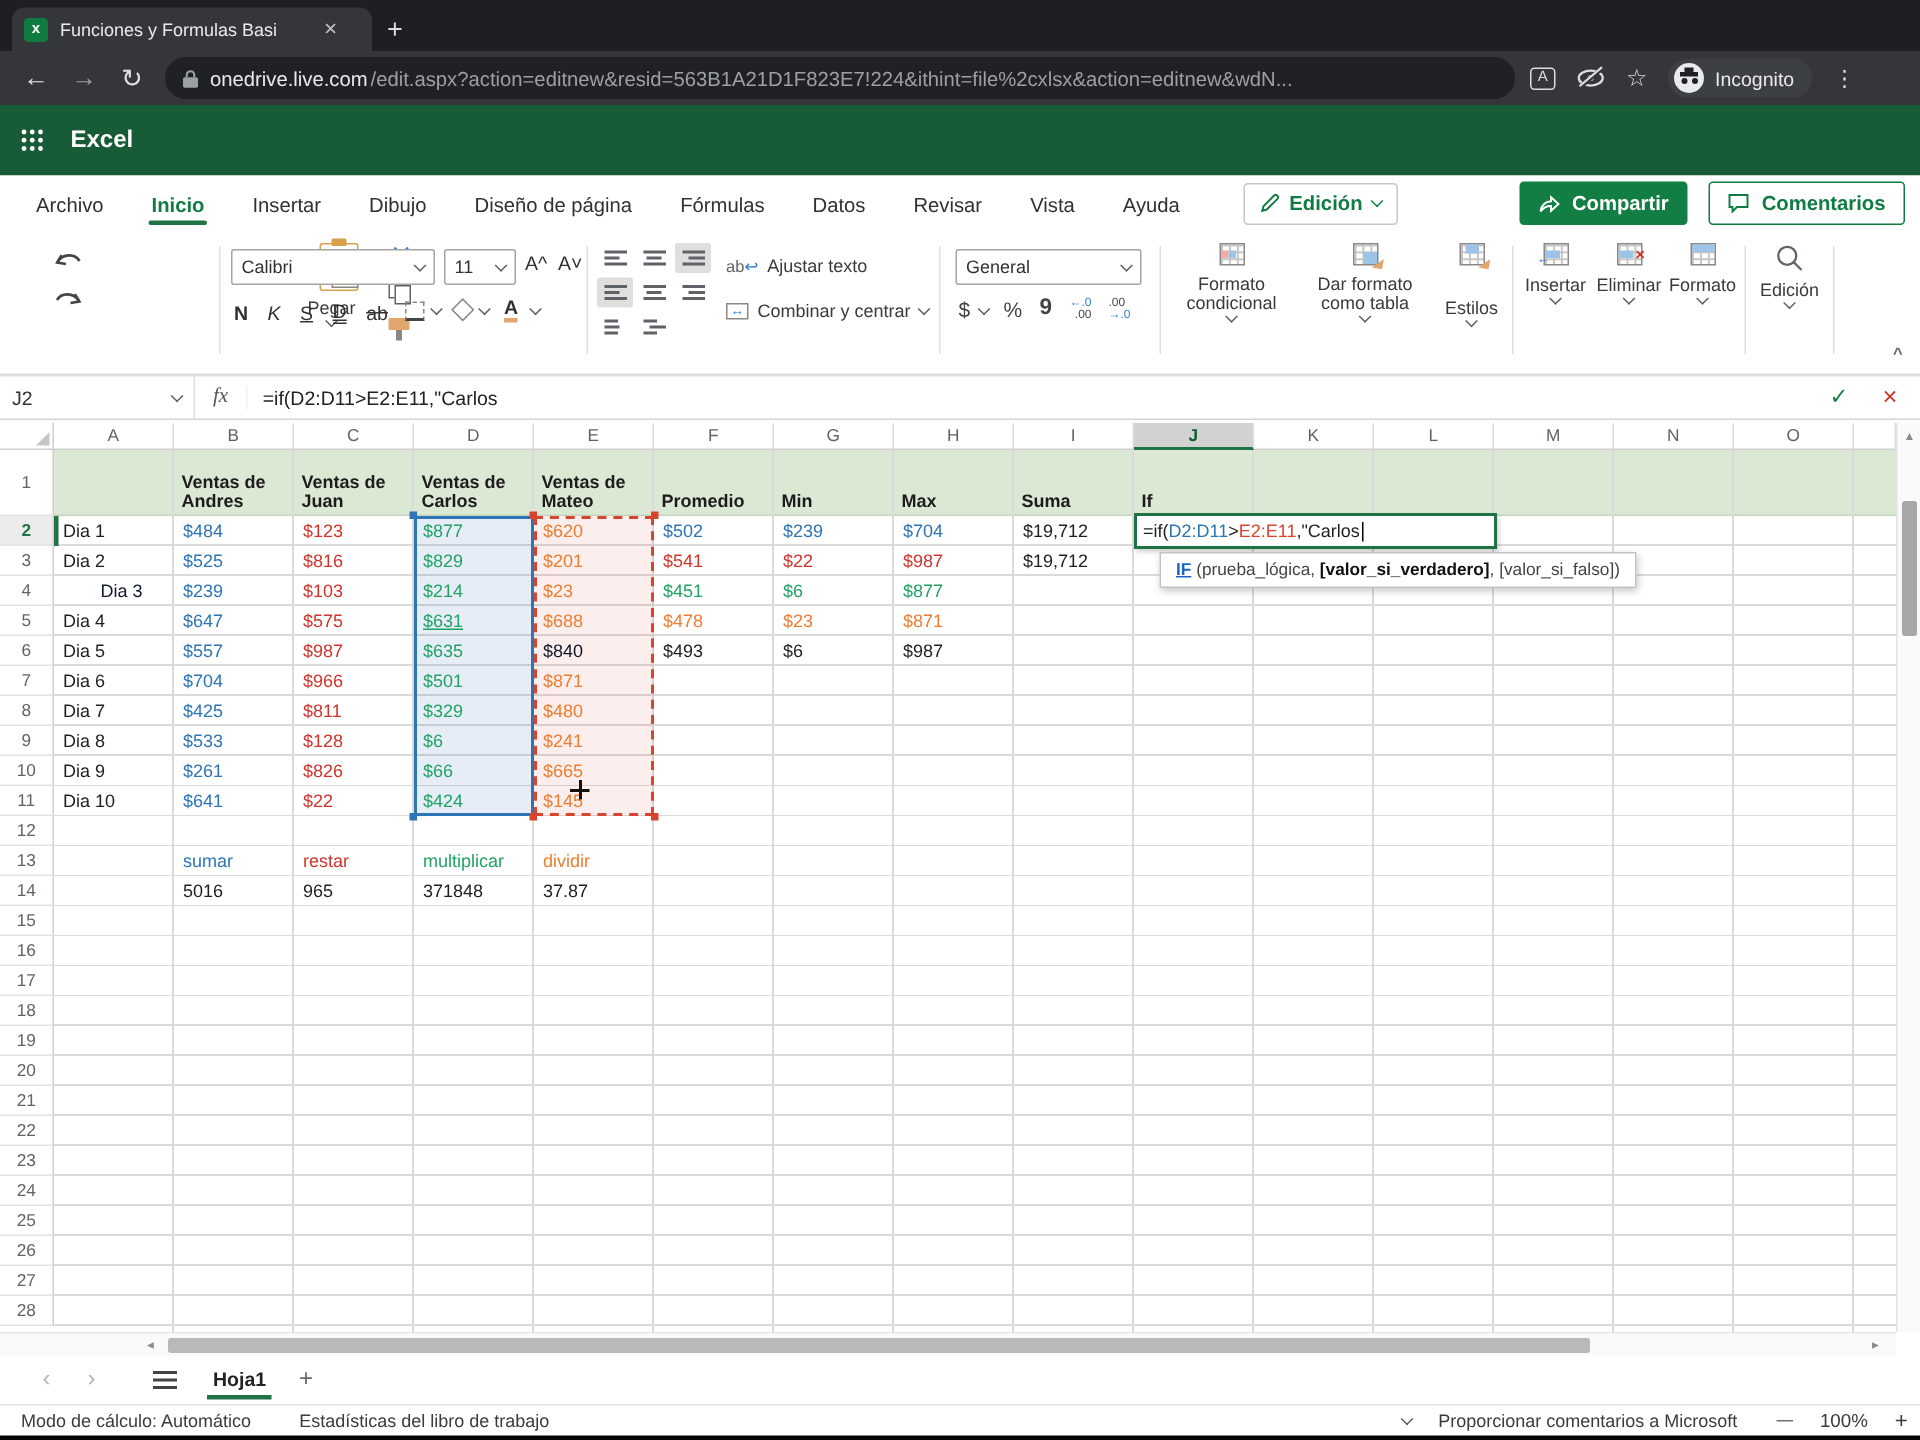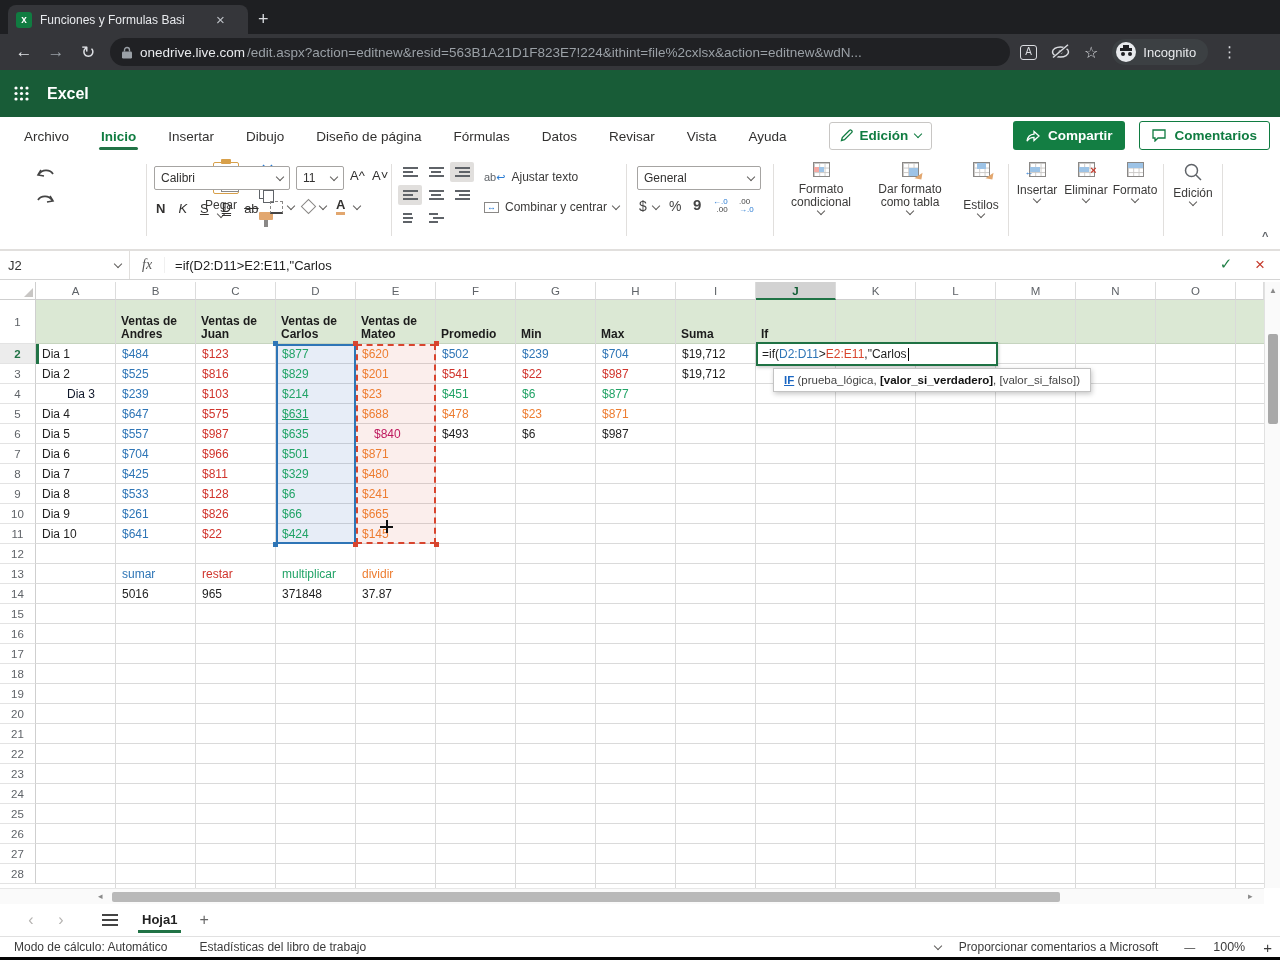--- a/index.html
+++ b/index.html
@@ -591,21 +591,21 @@
       <div class="cell" style="left: 197px; top: 122px; width: 78px; height: 20px; color: rgb(208, 52, 44);">$575</div>
       <div class="cell" style="left: 277px; top: 122px; width: 80px; height: 20px; color: rgb(33, 163, 102); text-decoration: underline;">$631</div>
       <div class="cell" style="left: 357px; top: 122px; width: 78px; height: 20px; color: rgb(237, 125, 49);">$688</div>
       <div class="cell" style="left: 437px; top: 122px; width: 78px; height: 20px; color: rgb(237, 125, 49);">$478</div>
       <div class="cell" style="left: 517px; top: 122px; width: 78px; height: 20px; color: rgb(237, 125, 49);">$23</div>
       <div class="cell" style="left: 597px; top: 122px; width: 78px; height: 20px; color: rgb(237, 125, 49);">$871</div>
       <div class="cell" style="left: 37px; top: 142px; width: 78px; height: 20px; color: rgb(31, 31, 31);">Dia 5</div>
       <div class="cell" style="left: 117px; top: 142px; width: 78px; height: 20px; color: rgb(46, 117, 182);">$557</div>
       <div class="cell" style="left: 197px; top: 142px; width: 78px; height: 20px; color: rgb(208, 52, 44);">$987</div>
       <div class="cell" style="left: 277px; top: 142px; width: 78px; height: 20px; color: rgb(33, 163, 102);">$635</div>
-      <div class="cell" style="left: 357px; top: 142px; width: 78px; height: 20px; color: #be185d; margin-left: 12px;">$840</div>
+      <div class="cell" style="left: 357px; top: 142px; width: 78px; height: 20px; color: #0f172a;">$840</div>
       <div class="cell" style="left: 437px; top: 142px; width: 78px; height: 20px; color: rgb(31, 31, 31);">$493</div>
       <div class="cell" style="left: 517px; top: 142px; width: 78px; height: 20px; color: rgb(31, 31, 31);">$6</div>
       <div class="cell" style="left: 597px; top: 142px; width: 78px; height: 20px; color: rgb(31, 31, 31);">$987</div>
       <div class="cell" style="left: 37px; top: 162px; width: 78px; height: 20px; color: rgb(31, 31, 31);">Dia 6</div>
       <div class="cell" style="left: 117px; top: 162px; width: 78px; height: 20px; color: rgb(46, 117, 182);">$704</div>
       <div class="cell" style="left: 197px; top: 162px; width: 78px; height: 20px; color: rgb(208, 52, 44);">$966</div>
       <div class="cell" style="left: 277px; top: 162px; width: 78px; height: 20px; color: rgb(33, 163, 102);">$501</div>
       <div class="cell" style="left: 357px; top: 162px; width: 78px; height: 20px; color: rgb(237, 125, 49);">$871</div>
       <div class="cell" style="left: 37px; top: 182px; width: 78px; height: 20px; color: rgb(31, 31, 31);">Dia 7</div>
       <div class="cell" style="left: 117px; top: 182px; width: 78px; height: 20px; color: rgb(46, 117, 182);">$425</div>

